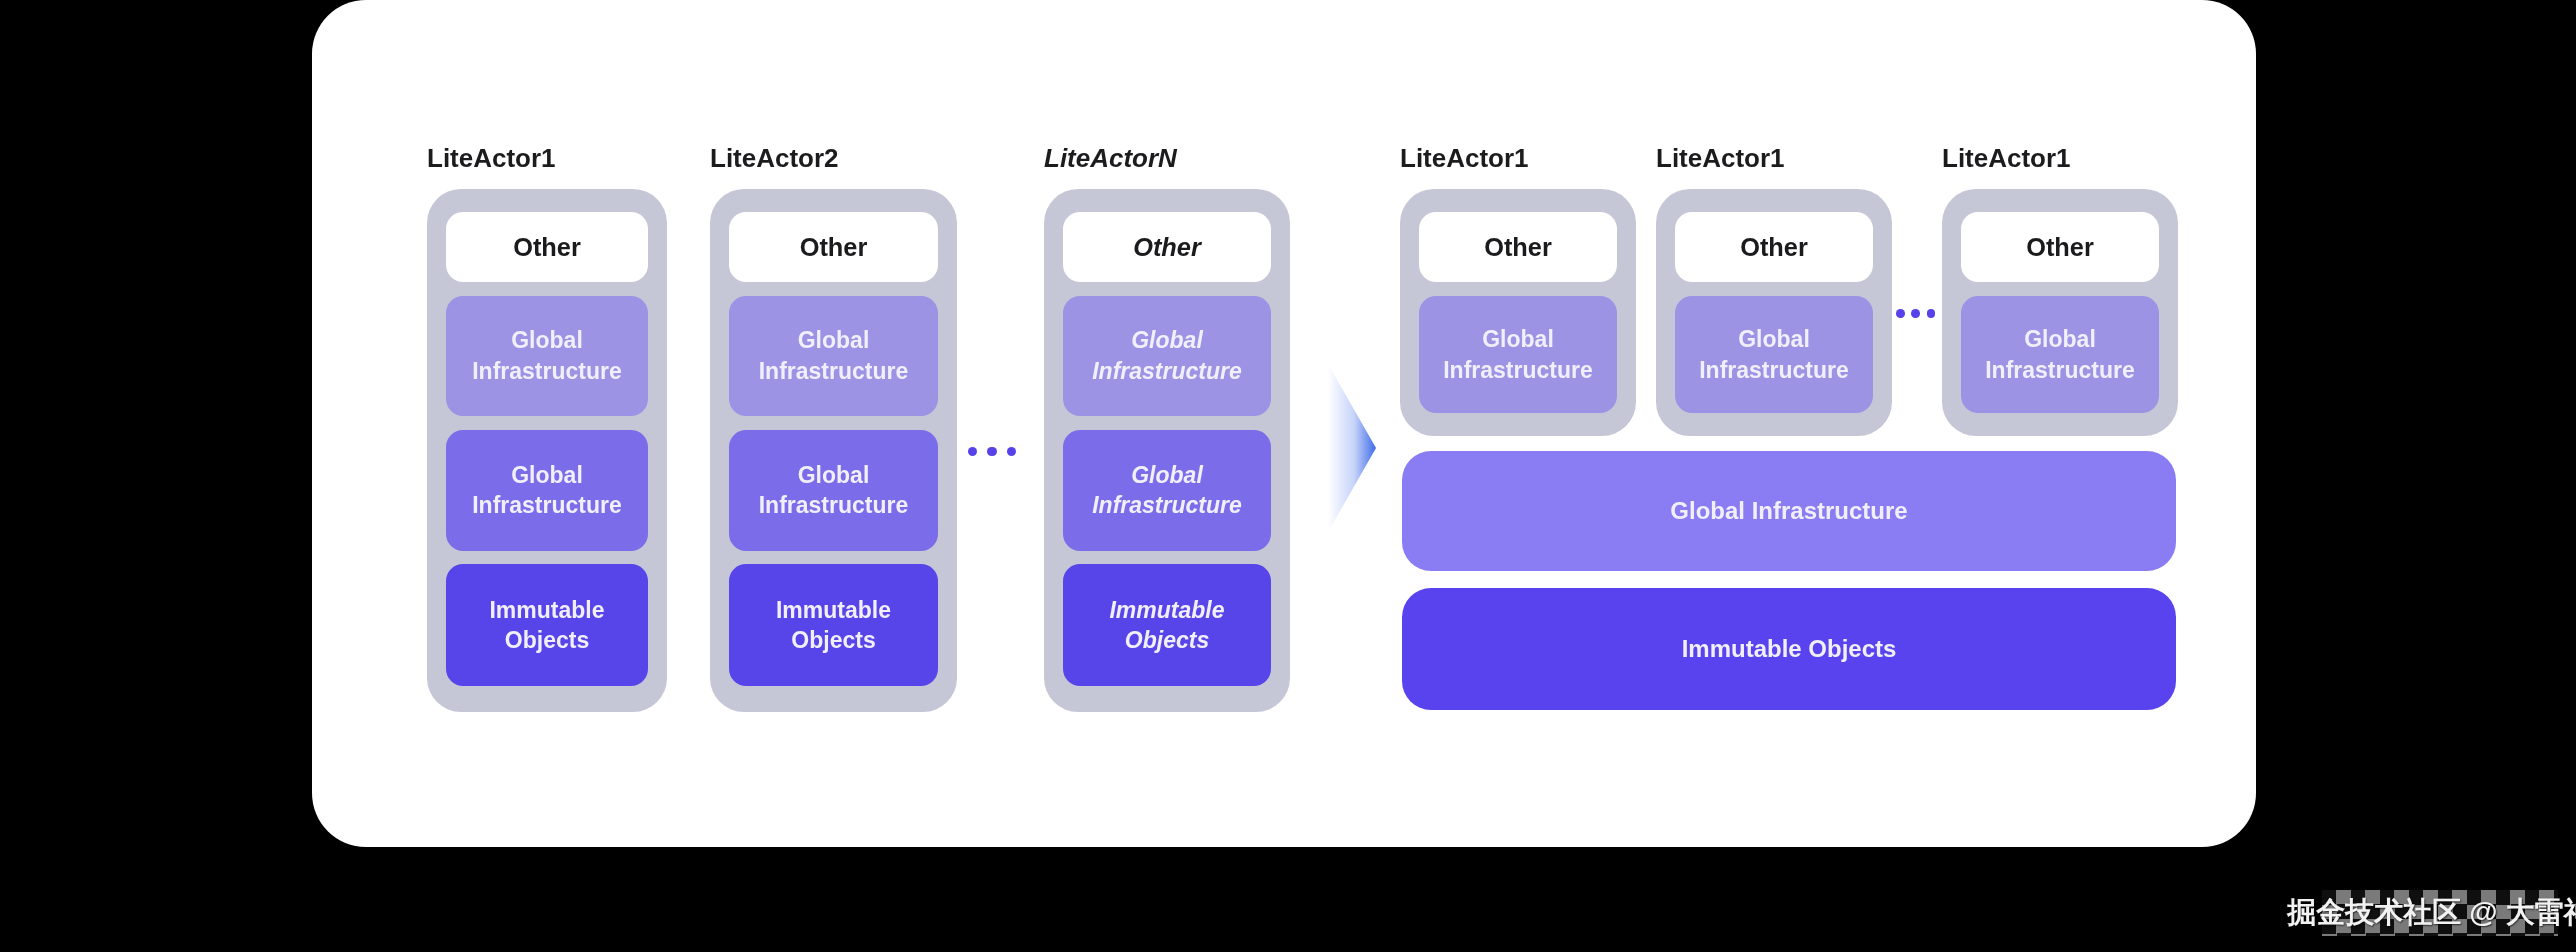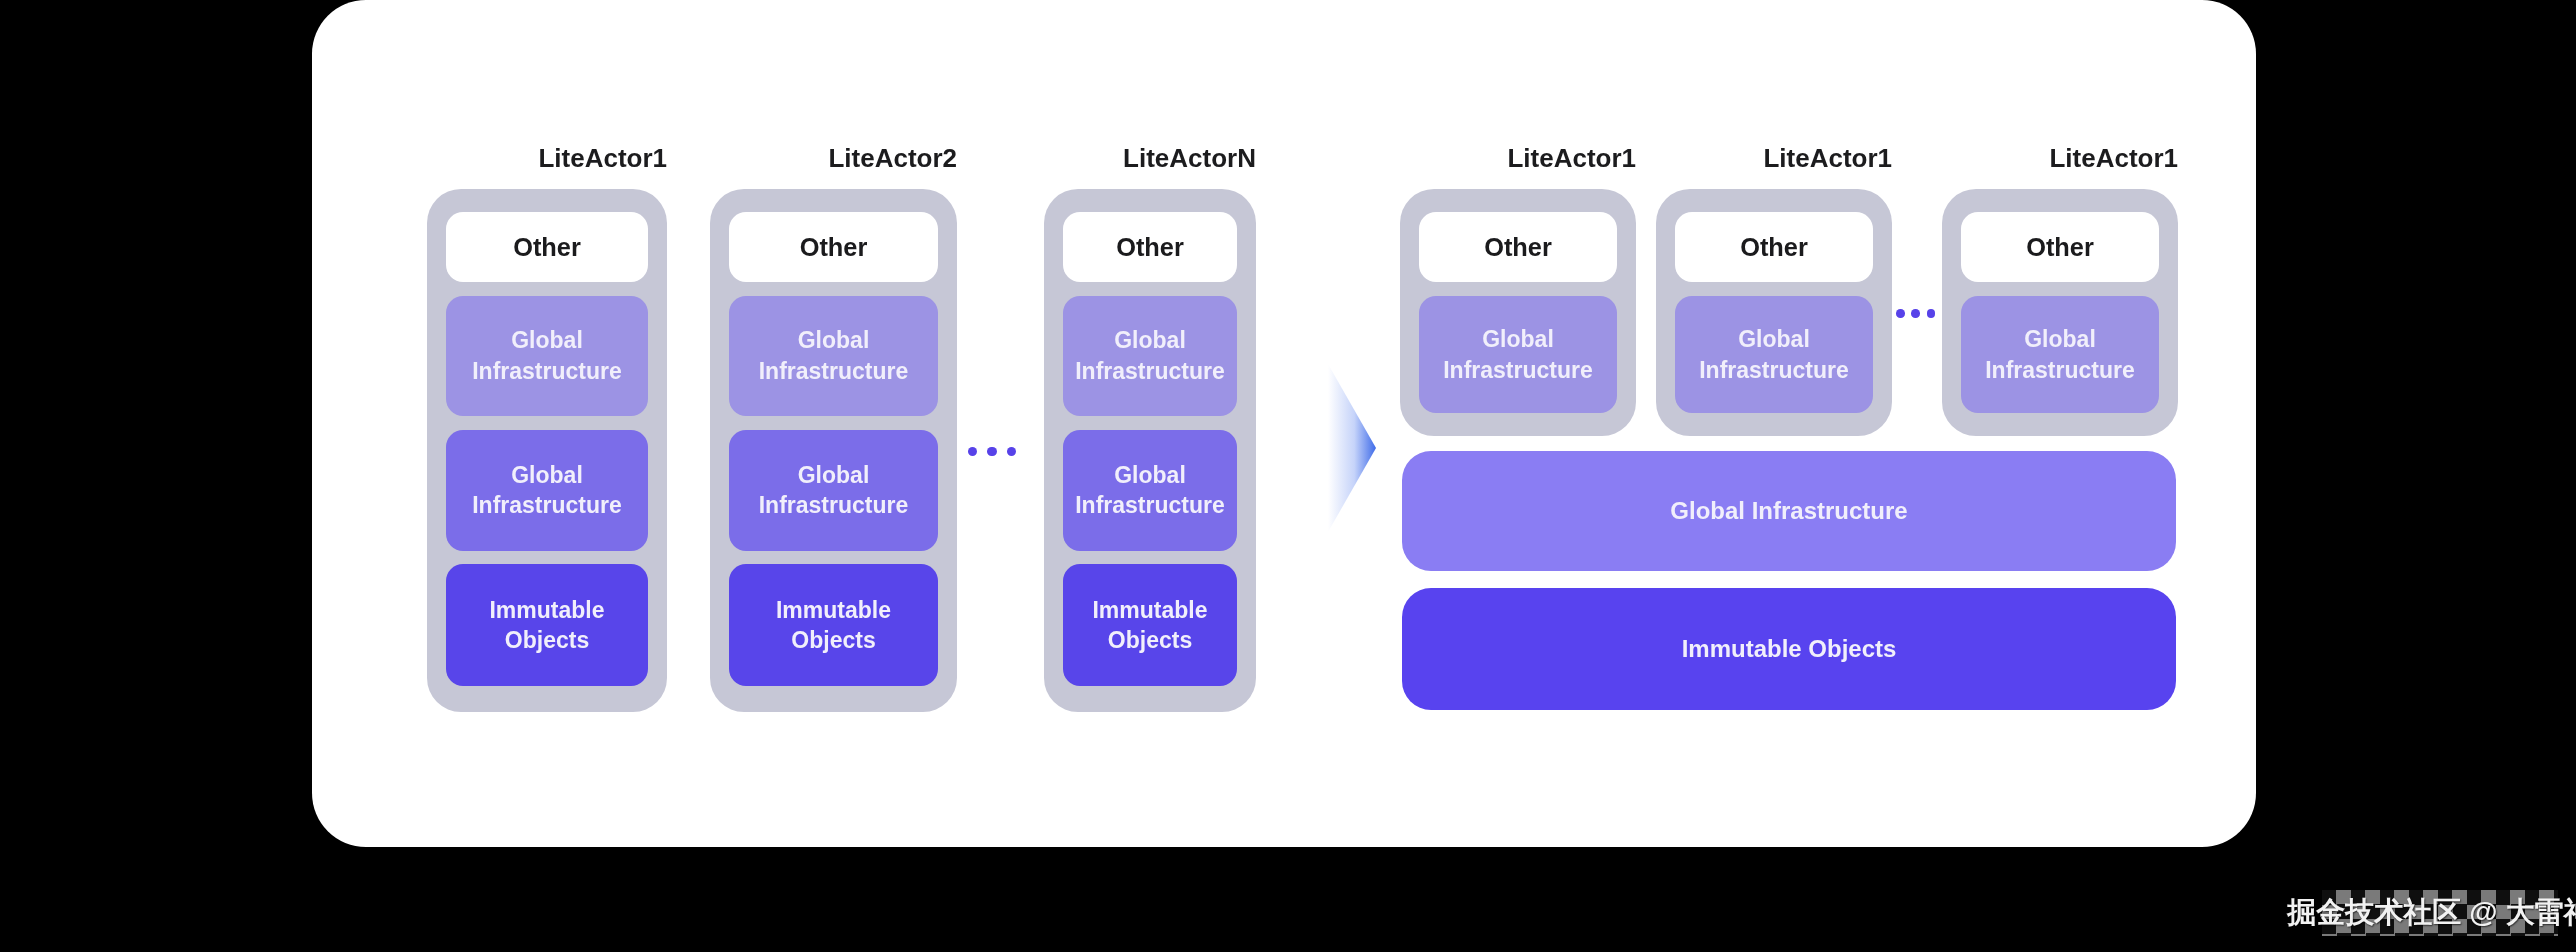--- a/index.html
+++ b/index.html
@@ -7,21 +7,21 @@
     position:relative;width:2576px;height:952px;background:#000;overflow:hidden;
     font-family:"Liberation Sans",sans-serif;
   }
   .canvas{
     position:absolute;left:312px;top:0;width:1944px;height:847px;
     background:#ffffff;border-radius:54px;
   }
   
   .actor{position:absolute;top:141px;}
   .actor-title{
-    height:34px;line-height:34px;text-align:right;
+    height:34px;line-height:34px;text-align:left;
     font-size:26px;font-weight:700;color:#1c1c1e;margin-bottom:14.4px;
   }
   .panel{
     background:#c6c7d6;border-radius:34px;box-sizing:border-box;
     padding:23px 18.6px;display:flex;flex-direction:column;gap:13.6px;
   }
   .panel-left{height:523px;}
   .panel-right{height:247px;}
   .box{
     border-radius:17px;display:flex;align-items:center;justify-content:center;
@@ -81,21 +81,21 @@
   <div class="actor" style="left:710px;width:247px;">
     <div class="actor-title">LiteActor2</div>
     <div class="panel panel-left">
       <div class="box box-other">Other</div>
       <div class="box box-gi-a">Global Infrastructure</div>
       <div class="box box-gi-b">Global Infrastructure</div>
       <div class="box box-imm">Immutable Objects</div>
     </div>
   </div>
 
-  <div class="actor" style="left:1044px;width:212px;">
+  <div class="actor" style="left:1044px;width:246px;font-style:italic;">
     <div class="actor-title">LiteActorN</div>
     <div class="panel panel-left">
       <div class="box box-other">Other</div>
       <div class="box box-gi-a">Global Infrastructure</div>
       <div class="box box-gi-b">Global Infrastructure</div>
       <div class="box box-imm">Immutable Objects</div>
     </div>
   </div>
 
   <div class="dots dots-left">

